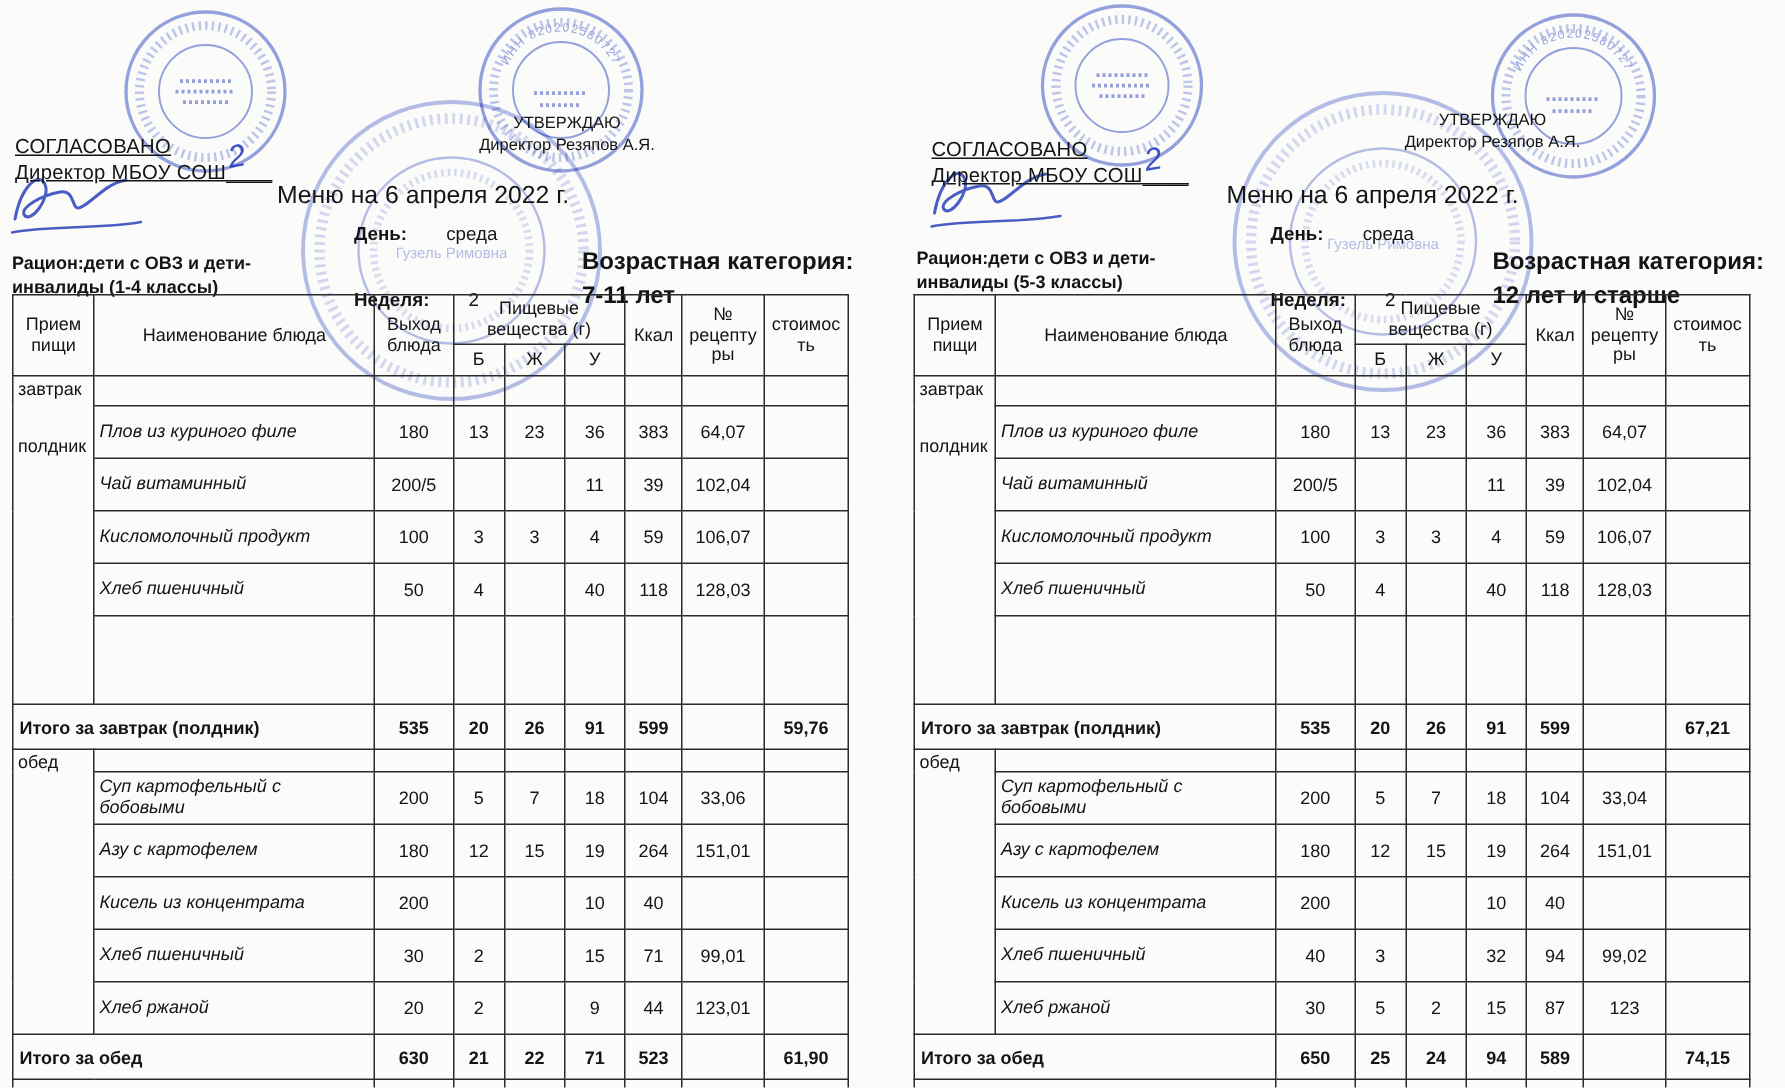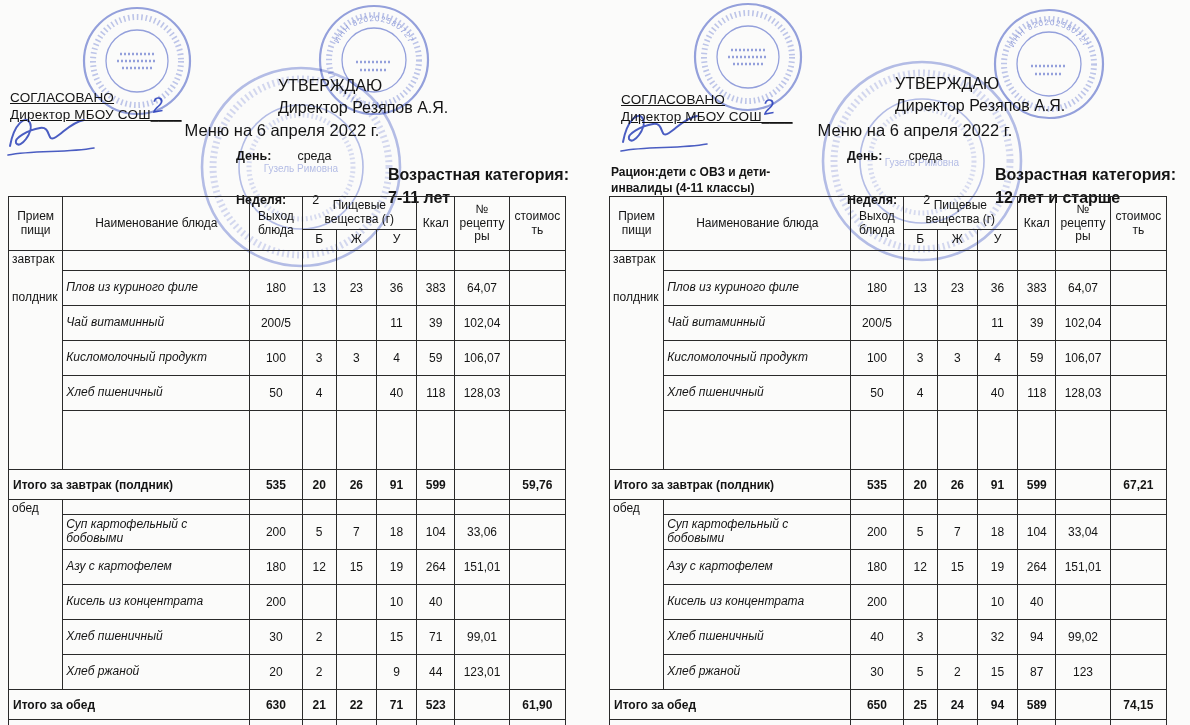--- a/index.html
+++ b/index.html
@@ -8,21 +8,21 @@
     font-family:"Liberation Sans", sans-serif;color:#141414;
     position:relative;overflow:hidden;
   }
   .page{position:absolute;top:0;width:595px;height:725px;}
   .page.left{left:0;}
   .page.right{left:595px;}
 
   
   .hdr-agreed{position:absolute;left:10px;top:90px;font-size:13.5px;line-height:1.25;letter-spacing:.2px;text-decoration:underline;}
   .page.right .hdr-agreed{left:26px;top:92px;}
-  .hdr-approved{position:absolute;left:278px;top:75px;width:200px;text-align:left;font-size:16px;line-height:1.35;}
+  .hdr-approved{position:absolute;left:278px;top:75px;width:200px;text-align:center;font-size:11px;line-height:1.35;}
   .page.right .hdr-approved{left:300px;top:73px;}
   .menu-title{position:absolute;left:112px;top:121px;width:340px;text-align:center;font-weight:normal;font-size:16.5px;}
   .page.right .menu-title{left:150px;}
   .kv{position:absolute;font-size:12.5px;font-weight:bold;}
   .kv .v{font-weight:normal;display:inline-block;margin-left:26px;}
   .kv.day{left:236px;top:149px;text-align:center;}
   .kv.week{left:236px;top:193px;}
   .page.right .kv.day{left:252px;}
   .page.right .kv.week{left:252px;}
   .ration{position:absolute;left:8px;top:168px;width:215px;font-weight:bold;font-size:12px;line-height:1.3;}
@@ -119,20 +119,21 @@
     <div>УТВЕРЖДАЮ</div>
     <div>Директор Резяпов А.Я.</div>
   </div>
 
   <div class="menu-title">Меню на 6 апреля 2022 г.</div>
 
   <div class="kv day">
     <span class="k">День:</span><span class="v">среда</span>
   </div>
 
+  <div class="ration">Рацион:дети с ОВЗ и дети-инвалиды (1-4 классы)</div>
 
   <div class="kv week">
     <span class="k">Неделя:</span><span class="v">2</span>
   </div>
 
   <div class="age">
     <div>Возрастная категория:</div>
     <div>7-11 лет</div>
   </div>
 
@@ -374,21 +375,21 @@
     <div>УТВЕРЖДАЮ</div>
     <div>Директор Резяпов А.Я.</div>
   </div>
 
   <div class="menu-title">Меню на 6 апреля 2022 г.</div>
 
   <div class="kv day">
     <span class="k">День:</span><span class="v">среда</span>
   </div>
 
-  <div class="ration">Рацион:дети с ОВЗ и дети-инвалиды (4-11 классы)</div>
+  <div class="ration">Рацион:дети с ОВЗ и дети-инвалиды (5-3 классы)</div>
 
   <div class="kv week">
     <span class="k">Неделя:</span><span class="v">2</span>
   </div>
 
   <div class="age">
     <div>Возрастная категория:</div>
     <div>12 лет и старше</div>
   </div>
 

